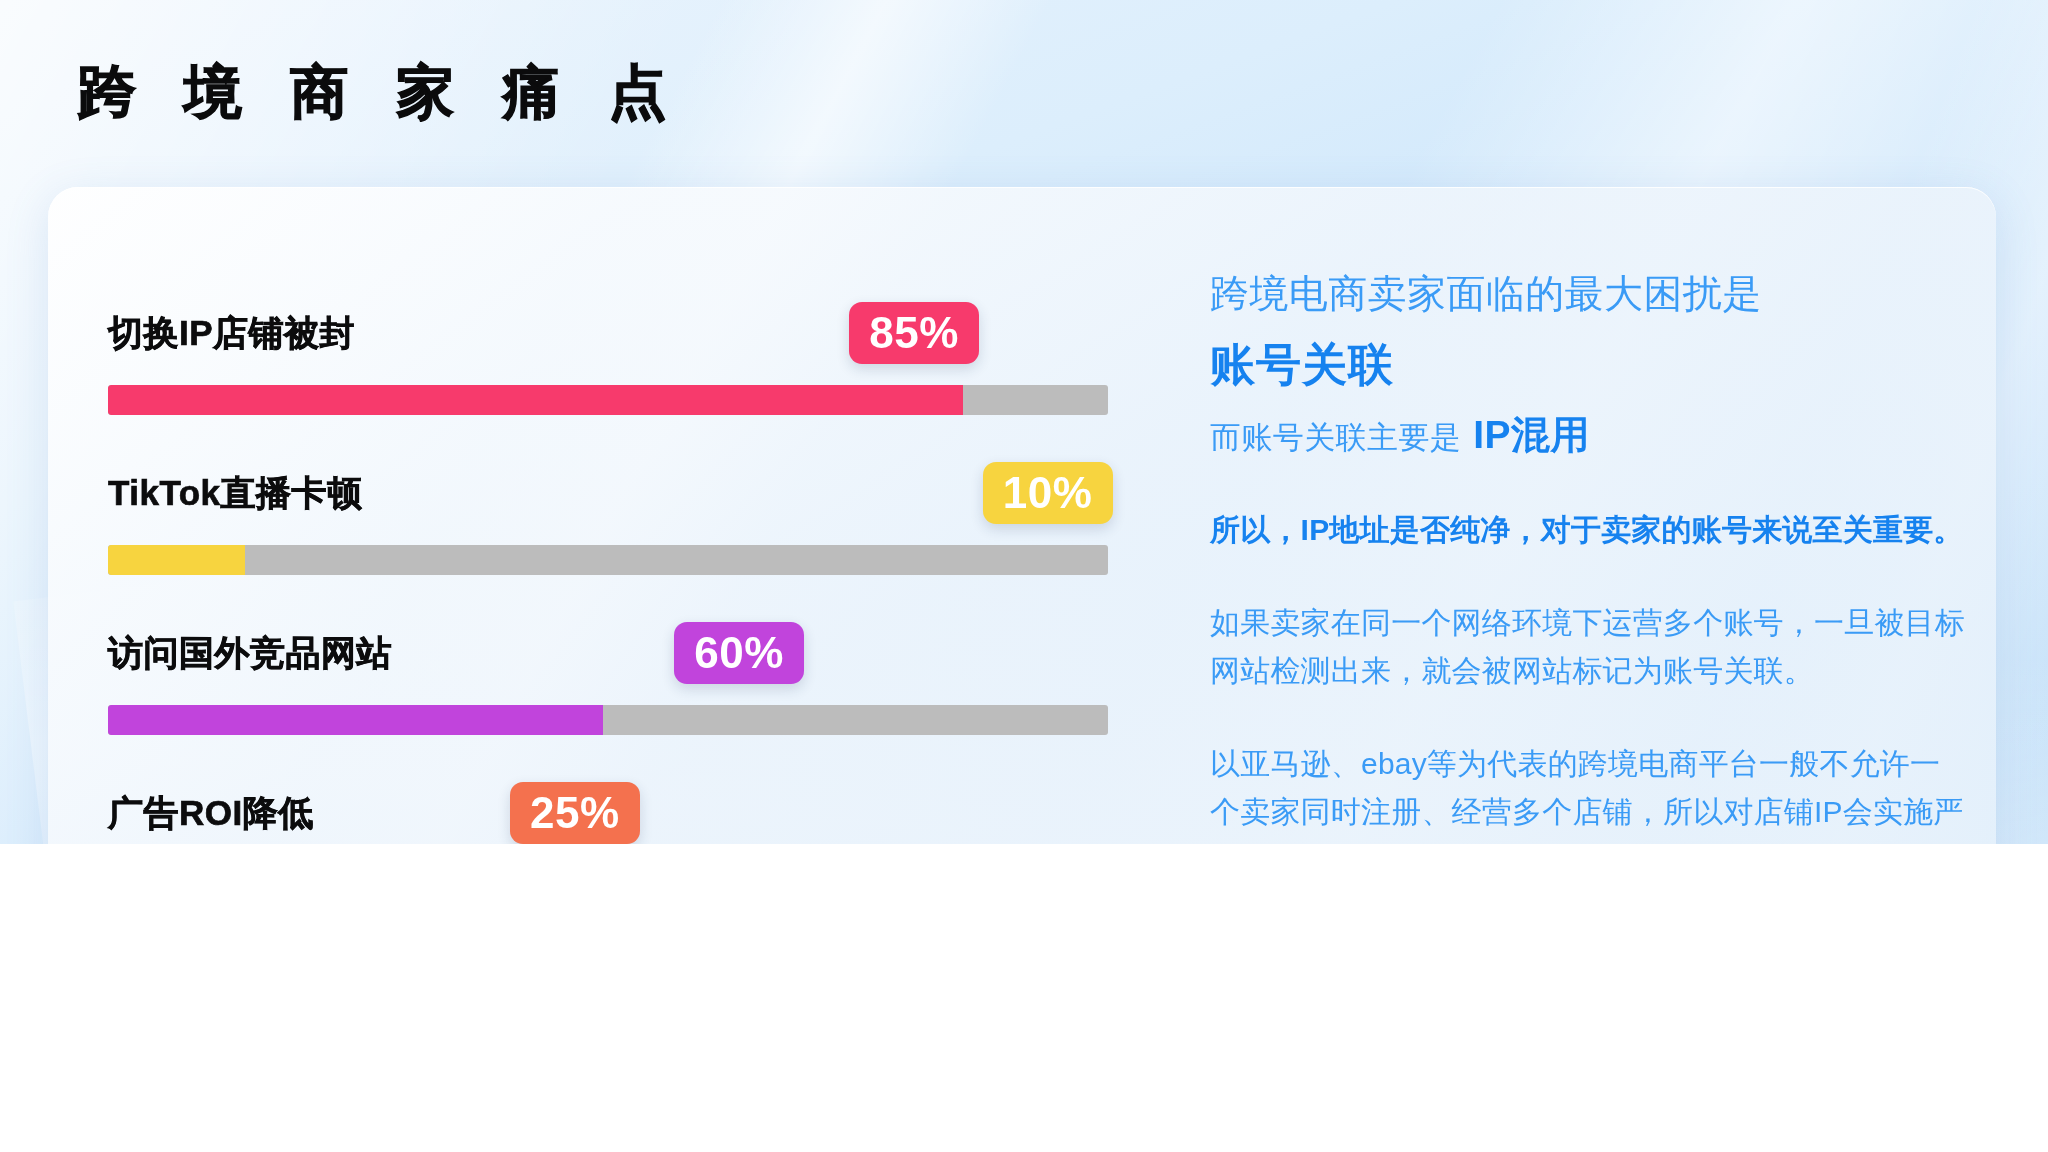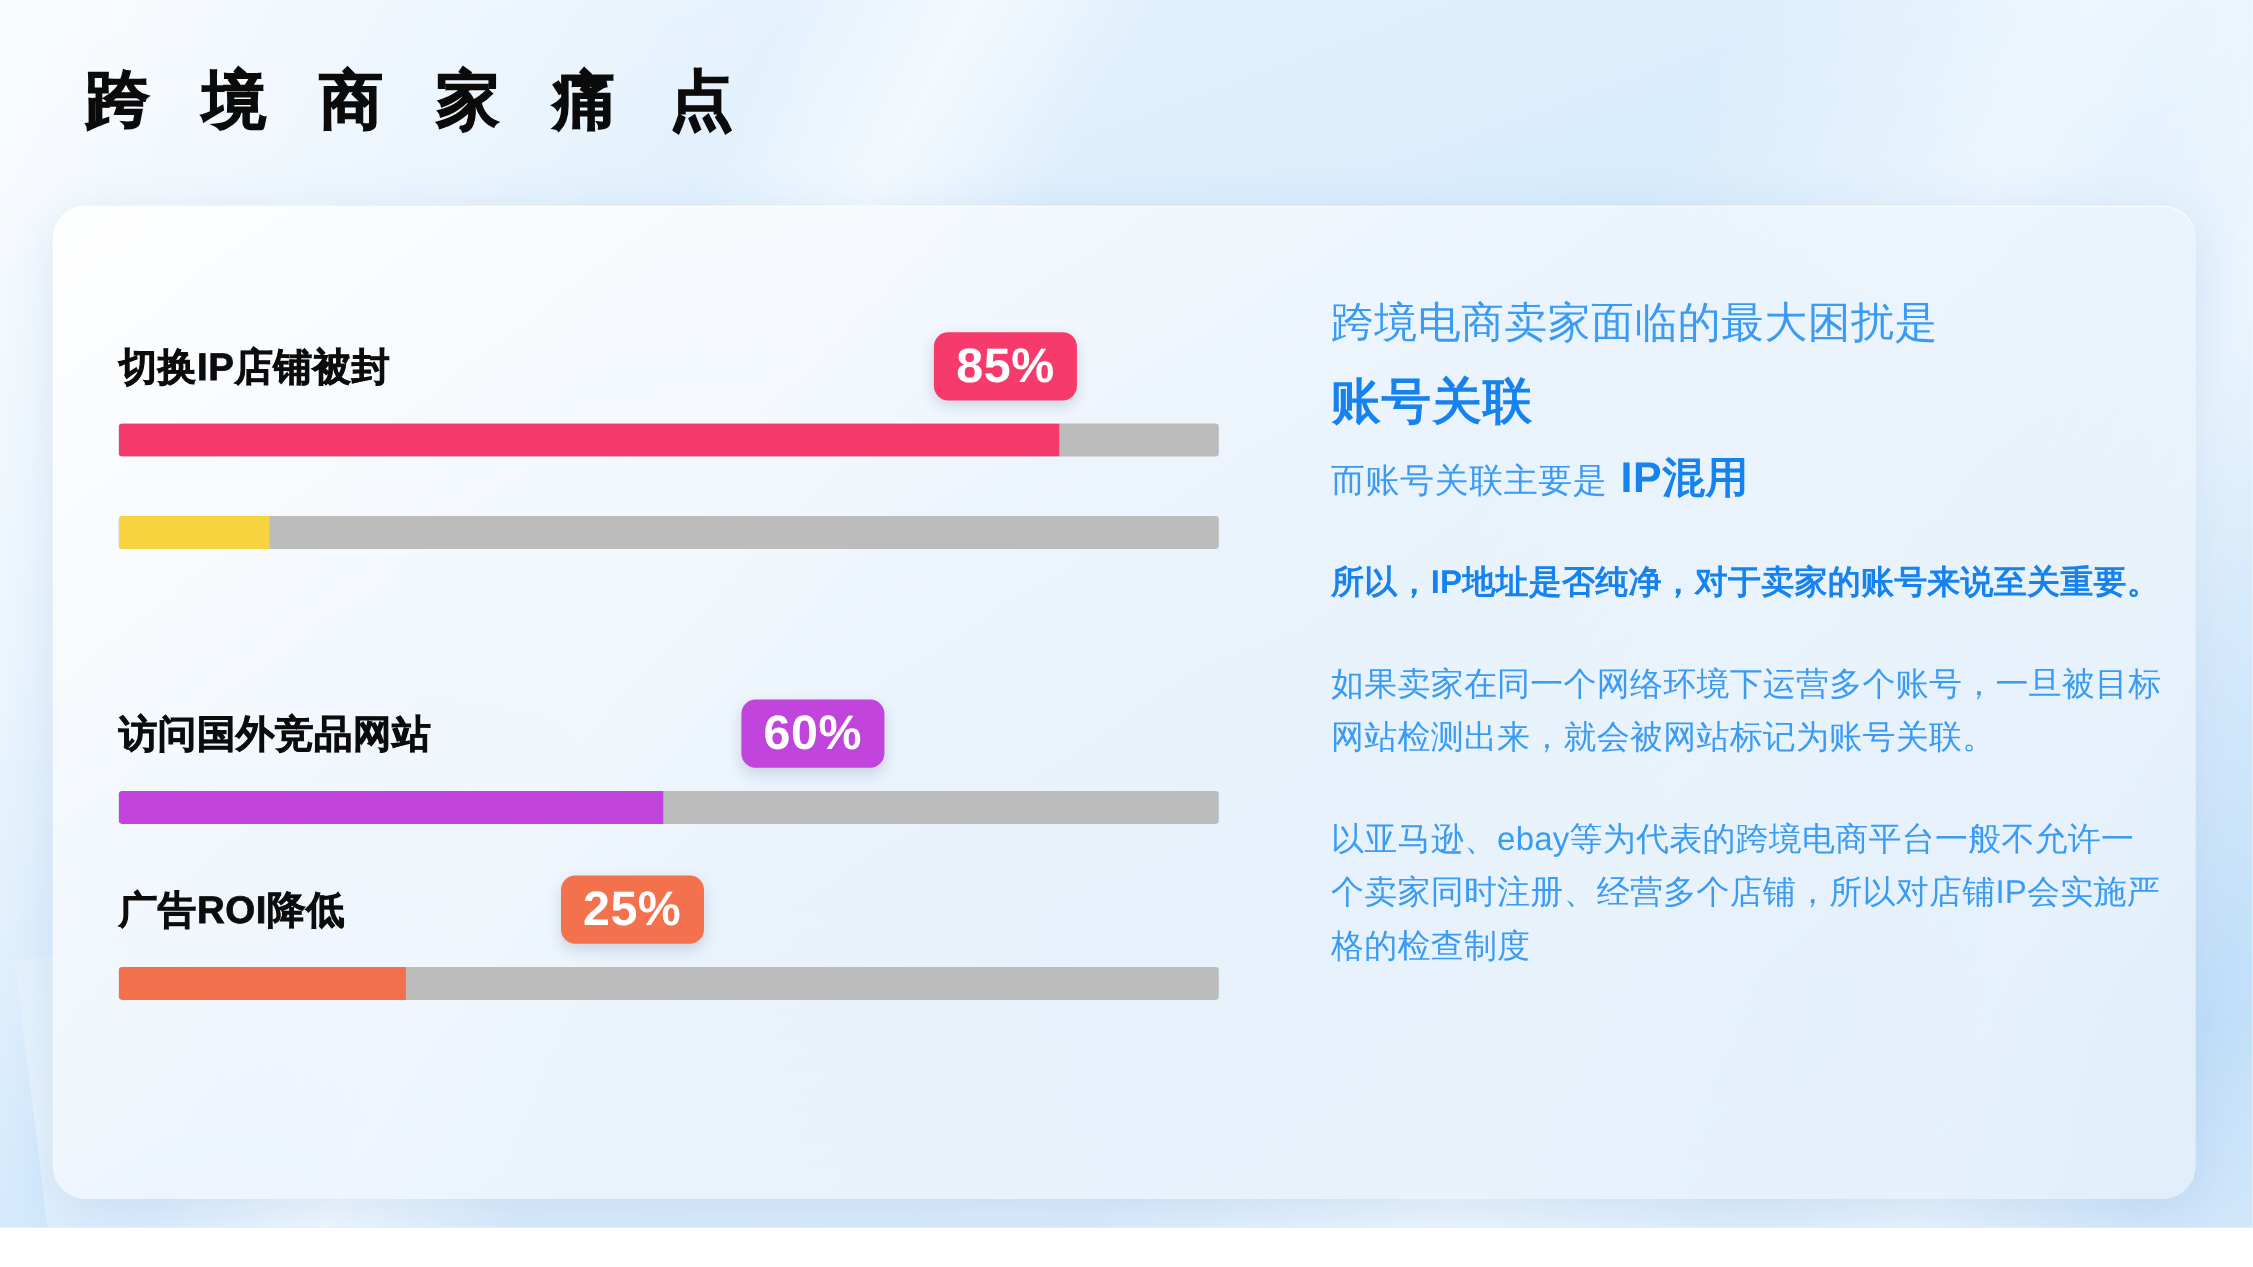--- a/index.html
+++ b/index.html
@@ -10,21 +10,21 @@
     width: 2048px;
     height: 1152px;
     overflow: hidden;
     font-family: "Liberation Sans", "DejaVu Sans", sans-serif;
     background: #ffffff;
   }
 
   #stage {
     position: relative;
     width: 2048px;
-    height: 1116px;
+    height: 844px;
     background:
       linear-gradient(118deg,
         rgba(255,255,255,0.75) 0%,
         rgba(255,255,255,0.10) 26%,
         rgba(255,255,255,0.00) 34%,
         rgba(255,255,255,0.00) 60%,
         rgba(255,255,255,0.55) 72%,
         rgba(255,255,255,0.05) 88%),
       linear-gradient(160deg, #e9f3fd 0%, #dceefc 32%, #c9e4fb 62%, #bcdcf8 100%);
     overflow: hidden;
@@ -216,20 +216,24 @@
         <div class="bar-head">
           <span class="bar-label">切换IP店铺被封</span>
           <span class="bar-badge" style="background:#f73a6c">85%</span>
         </div>
         <div class="bar-track">
           <div class="bar-fill" style="background:#f73a6c;width:85.5%"></div>
         </div>
       </div>
 
       <div class="bar-row row-1">
+        <div class="bar-head">
+          <span class="bar-label">TikTok直播卡顿</span>
+          <span class="bar-badge" style="background:#f7d43f">10%</span>
+        </div>
         <div class="bar-track">
           <div class="bar-fill" style="background:#f7d43f;width:13.7%"></div>
         </div>
       </div>
 
       <div class="bar-row row-2">
         <div class="bar-head">
           <span class="bar-label">访问国外竞品网站</span>
           <span class="bar-badge" style="background:#c144dc">60%</span>
         </div>

